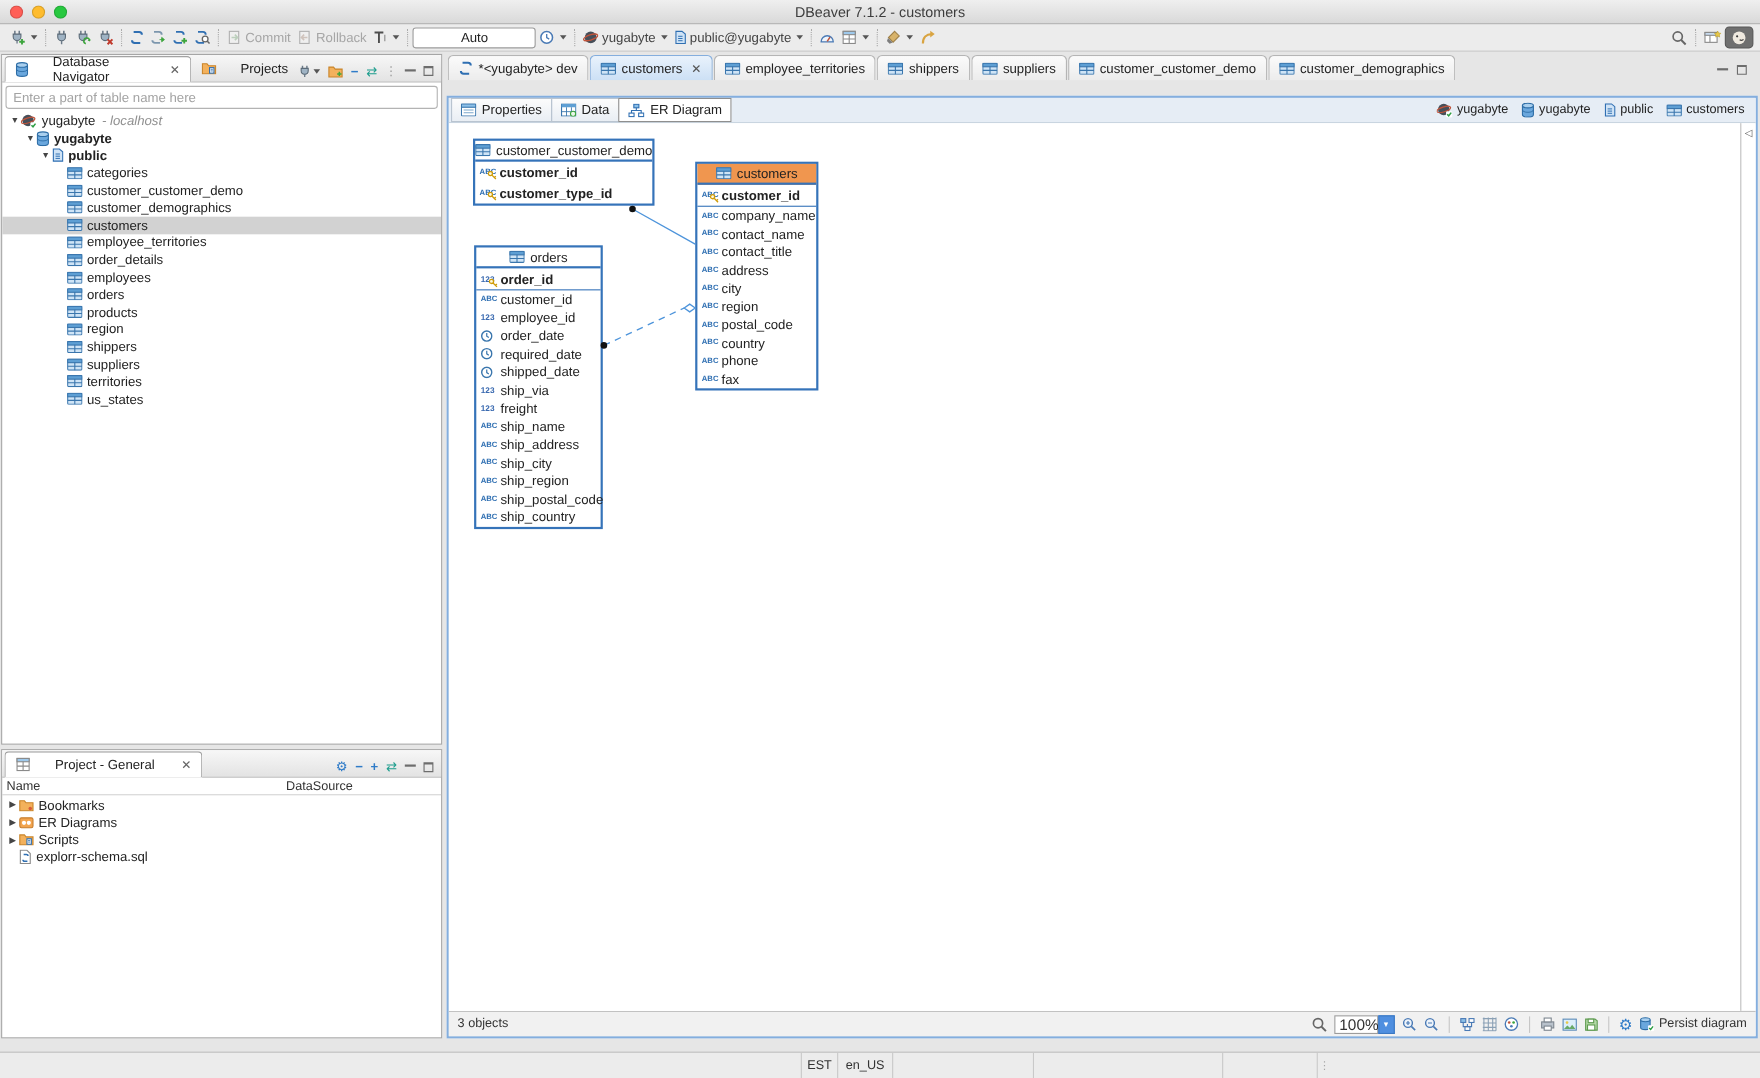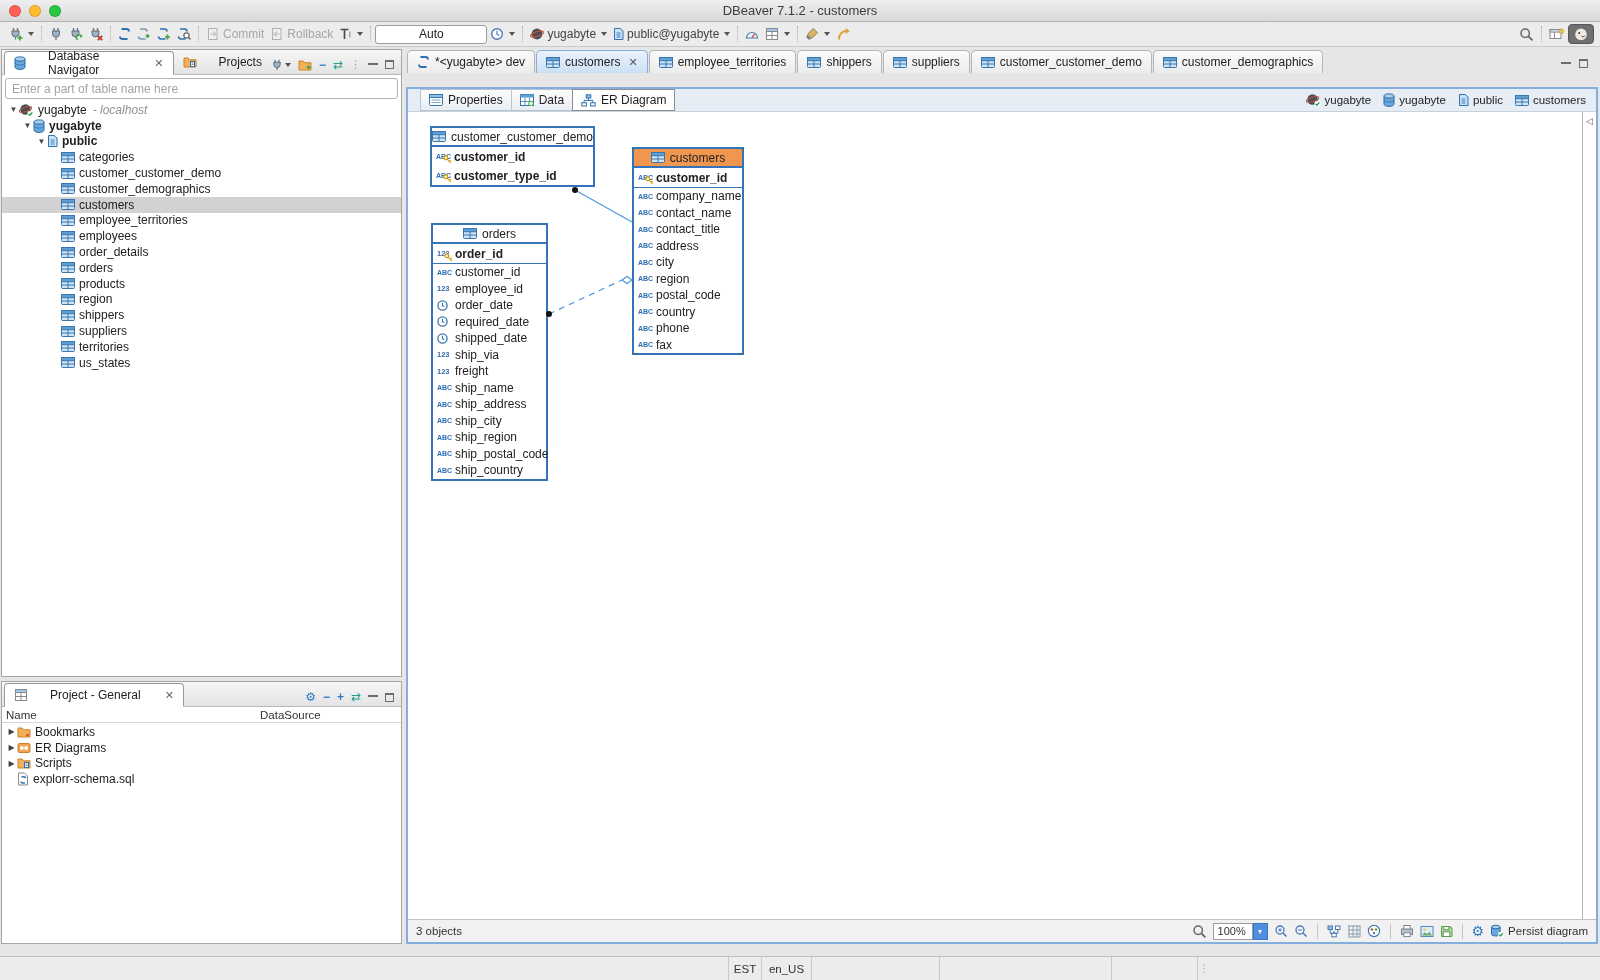--- a/index.html
+++ b/index.html
@@ -57,21 +57,21 @@
 
   
   .editorcol { flex:1; display:flex; flex-direction:column; min-width:0; min-height:0;gap:14px; }
   .etabrow { height:24px; flex:none; display:flex; align-items:flex-end; padding-left:1px; }
   .etab { height:23px; display:flex; align-items:center; gap:5px; padding:0 9px; border:1px solid #b5b5b5; border-bottom:none; border-radius:5px 5px 0 0; background:linear-gradient(#fbfbfb,#ececec); margin-right:1px; white-space:nowrap; }
   .etab.active { background:linear-gradient(#e9f2fc,#cce0f5); border-color:#84aede; }
   .etab .closex { color:#555; font-size:11px; margin-left:3px; }
   .etabtools { margin-left:auto; display:flex; gap:8px; align-items:center; padding:0 10px 5px 0; }
 
   .editorbody { flex:1; border:2px solid #84aede; border-top:2px solid #84aede; background:#fff; display:flex; flex-direction:column; min-height:0; }
-  .subtabrow { height:23px; flex:none; background:#e6edf5; border-bottom:1px solid #c6d2de; display:flex; align-items:center; padding-left:12px; }
+  .subtabrow { height:23px; flex:none; background:#e6edf5; border-bottom:1px solid #c6d2de; display:flex; align-items:center; padding-left:2px; }
   .stab { height:22px; display:flex; align-items:center; gap:5px; padding:0 8px; border:1px solid #b9c4d0; background:linear-gradient(#fcfcfc,#e9eef4); margin-right:-1px; }
   .stab.active { background:#fff; border-color:#8f8f8f; }
   .crumbs { margin-left:auto; display:flex; align-items:center; gap:12px; padding-right:10px; font-size:11.5px; }
   .crumb { display:flex; align-items:center; gap:4px; }
 
   .econtent { flex:1; display:flex; min-height:0; }
   .diagram { flex:1; position:relative; background:#fff; overflow:hidden; }
   .palette { width:14px; flex:none; border-left:1px solid #b3b3b3; background:#fff; display:flex; justify-content:center; padding-top:5px; }
   .paltri { font-size:9px; color:#555; line-height:1; }
 
@@ -82,21 +82,21 @@
   .esep { border-top:1px solid #3573B9; }
   .ticon { width:18px; flex:none; position:relative; display:flex; align-items:center; justify-content:flex-start; }
   .abc { font-size:7px; font-weight:bold; color:#2f6fb2; }
   .n123 { font-size:7.5px; font-weight:bold; color:#3a6ab0; }
   .pkkey { position:absolute; right:2px; bottom:-4px; line-height:0; }
   .relsvg { position:absolute; left:0; top:0; pointer-events:none; }
 
   .efooter { height:23px; flex:none; background:#f1f1f1; border-top:1px solid #c2c2c2; display:flex; align-items:center; padding:0 8px; font-size:11.5px; color:#333; gap:6px; }
   .efright { margin-left:auto; display:flex; align-items:center; gap:6px; }
   .zcombo { display:flex; align-items:center; }
-  .zbox { width:40px; height:17px; background:#fff; border:1px solid #9c9c9c; display:flex; align-items:center; padding-left:4px; font-size:11px; }
+  .zbox { width:40px; height:17px; background:#fff; border:1px solid #9c9c9c; display:flex; align-items:center; padding-left:4px; font-size:14px; }
   .zbtn { width:15px; height:17px; background:#4f8fe0; border:1px solid #3a77c2; display:flex; align-items:center; justify-content:center; color:#fff; font-size:8px; }
   .fsep { border-left:1px solid #c6c6c6; height:15px; margin:0 3px; }
 
   
   .statusbar { height:24px; flex:none; background:#ececec; border-top:1px solid #bdbdbd; display:flex; align-items:stretch; font-size:11.5px; color:#333;margin-top:12px; }
   .scell { display:flex; align-items:center; justify-content:center; border-right:1px solid #c9c9c9; }
   .s0 { width:729px; }
   .sEST { width:33px; }
   .sLOC { width:50px; }
   .sA { width:128px; } .sB { width:172px; } .sC { width:86px; }
@@ -472,33 +472,33 @@
             <div class="trow" style="padding-left: 48px;">
               <span class="texp"></span>
               <span class="icon ">
                 <svg width="14" height="11" viewBox="0 0 14 11">
                   <rect x="0.5" y="0.5" width="13" height="10" rx="1" fill="#cfe4f6" stroke="#3a76ad"></rect>
                   <rect x="0.5" y="0.5" width="13" height="3.2" fill="#5e9fd4" stroke="#3a76ad"></rect>
                   <line x1="7" y1="3.5" x2="7" y2="10.5" stroke="#3a76ad"></line>
                   <line x1="0.5" y1="7" x2="13.5" y2="7" stroke="#3a76ad"></line>
                 </svg>
               </span>
+              <span class="tlabel">order_details</span>
+            </div>
+            <div class="trow" style="padding-left: 48px;">
+              <span class="texp"></span>
+              <span class="icon ">
+                <svg width="14" height="11" viewBox="0 0 14 11">
+                  <rect x="0.5" y="0.5" width="13" height="10" rx="1" fill="#cfe4f6" stroke="#3a76ad"></rect>
+                  <rect x="0.5" y="0.5" width="13" height="3.2" fill="#5e9fd4" stroke="#3a76ad"></rect>
+                  <line x1="7" y1="3.5" x2="7" y2="10.5" stroke="#3a76ad"></line>
+                  <line x1="0.5" y1="7" x2="13.5" y2="7" stroke="#3a76ad"></line>
+                </svg>
+              </span>
               <span class="tlabel">employees</span>
-            </div>
-            <div class="trow" style="padding-left: 48px;">
-              <span class="texp"></span>
-              <span class="icon ">
-                <svg width="14" height="11" viewBox="0 0 14 11">
-                  <rect x="0.5" y="0.5" width="13" height="10" rx="1" fill="#cfe4f6" stroke="#3a76ad"></rect>
-                  <rect x="0.5" y="0.5" width="13" height="3.2" fill="#5e9fd4" stroke="#3a76ad"></rect>
-                  <line x1="7" y1="3.5" x2="7" y2="10.5" stroke="#3a76ad"></line>
-                  <line x1="0.5" y1="7" x2="13.5" y2="7" stroke="#3a76ad"></line>
-                </svg>
-              </span>
-              <span class="tlabel">order_details</span>
             </div>
             <div class="trow" style="padding-left: 48px;">
               <span class="texp"></span>
               <span class="icon ">
                 <svg width="14" height="11" viewBox="0 0 14 11">
                   <rect x="0.5" y="0.5" width="13" height="10" rx="1" fill="#cfe4f6" stroke="#3a76ad"></rect>
                   <rect x="0.5" y="0.5" width="13" height="3.2" fill="#5e9fd4" stroke="#3a76ad"></rect>
                   <line x1="7" y1="3.5" x2="7" y2="10.5" stroke="#3a76ad"></line>
                   <line x1="0.5" y1="7" x2="13.5" y2="7" stroke="#3a76ad"></line>
                 </svg>

